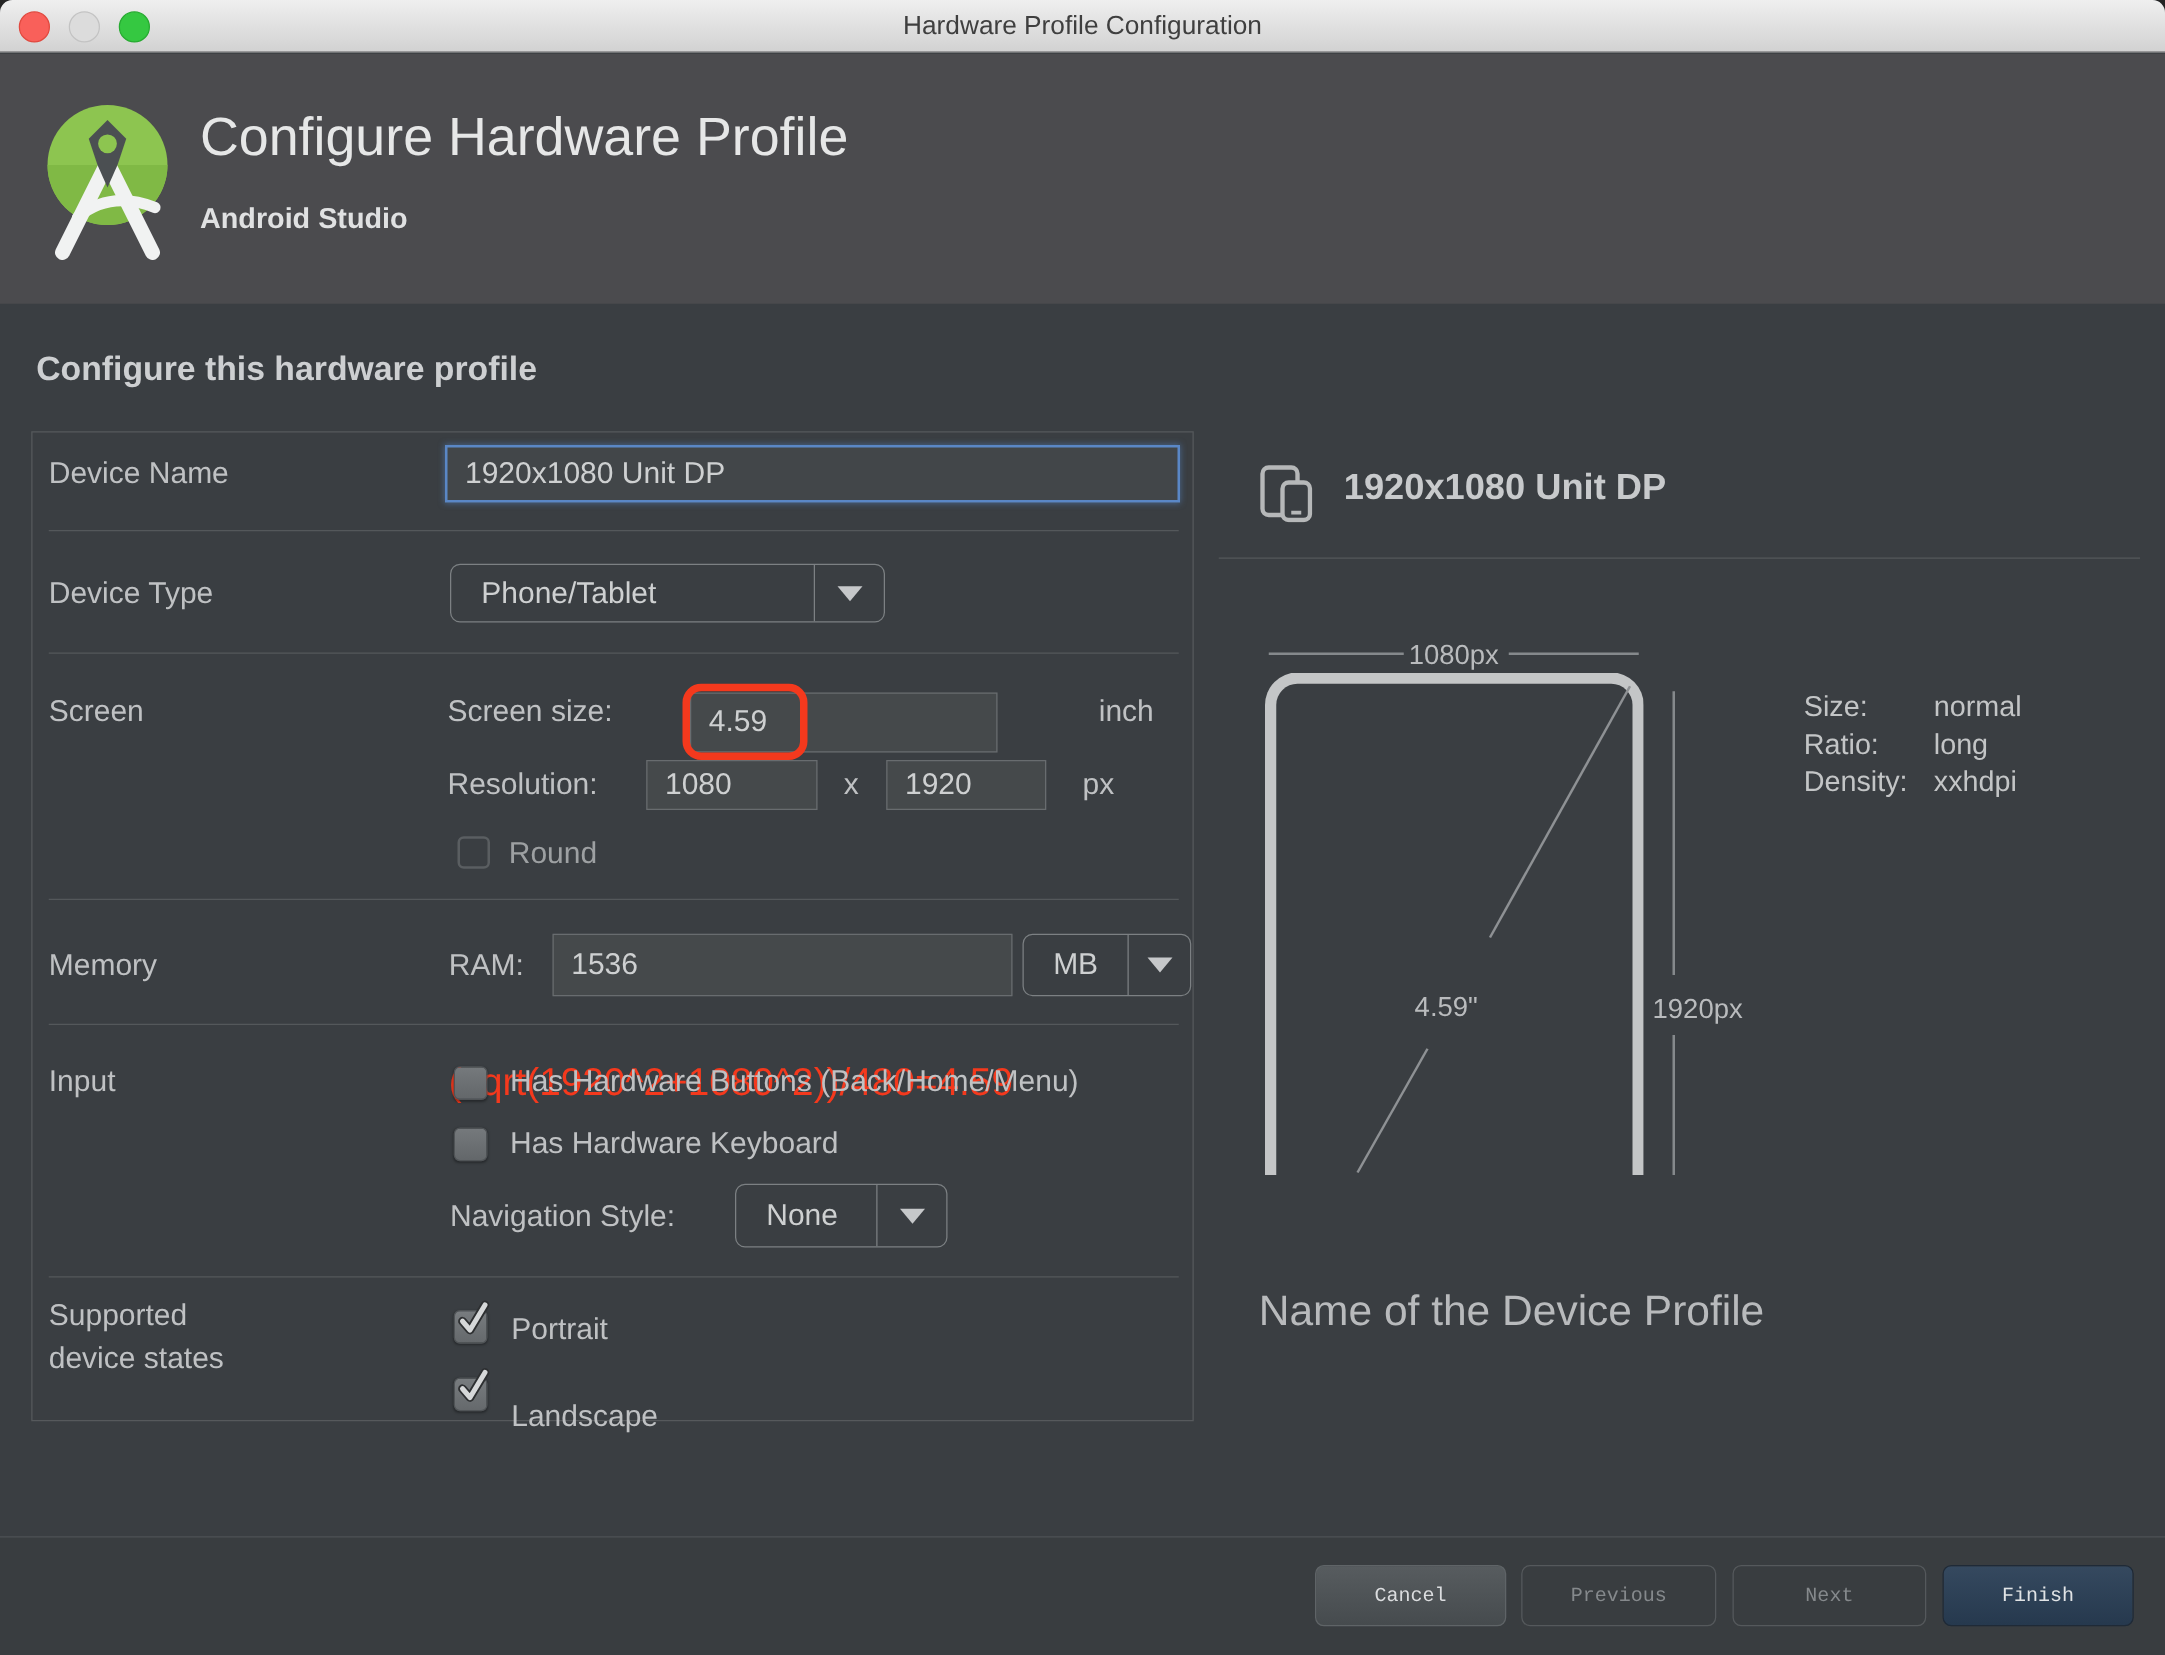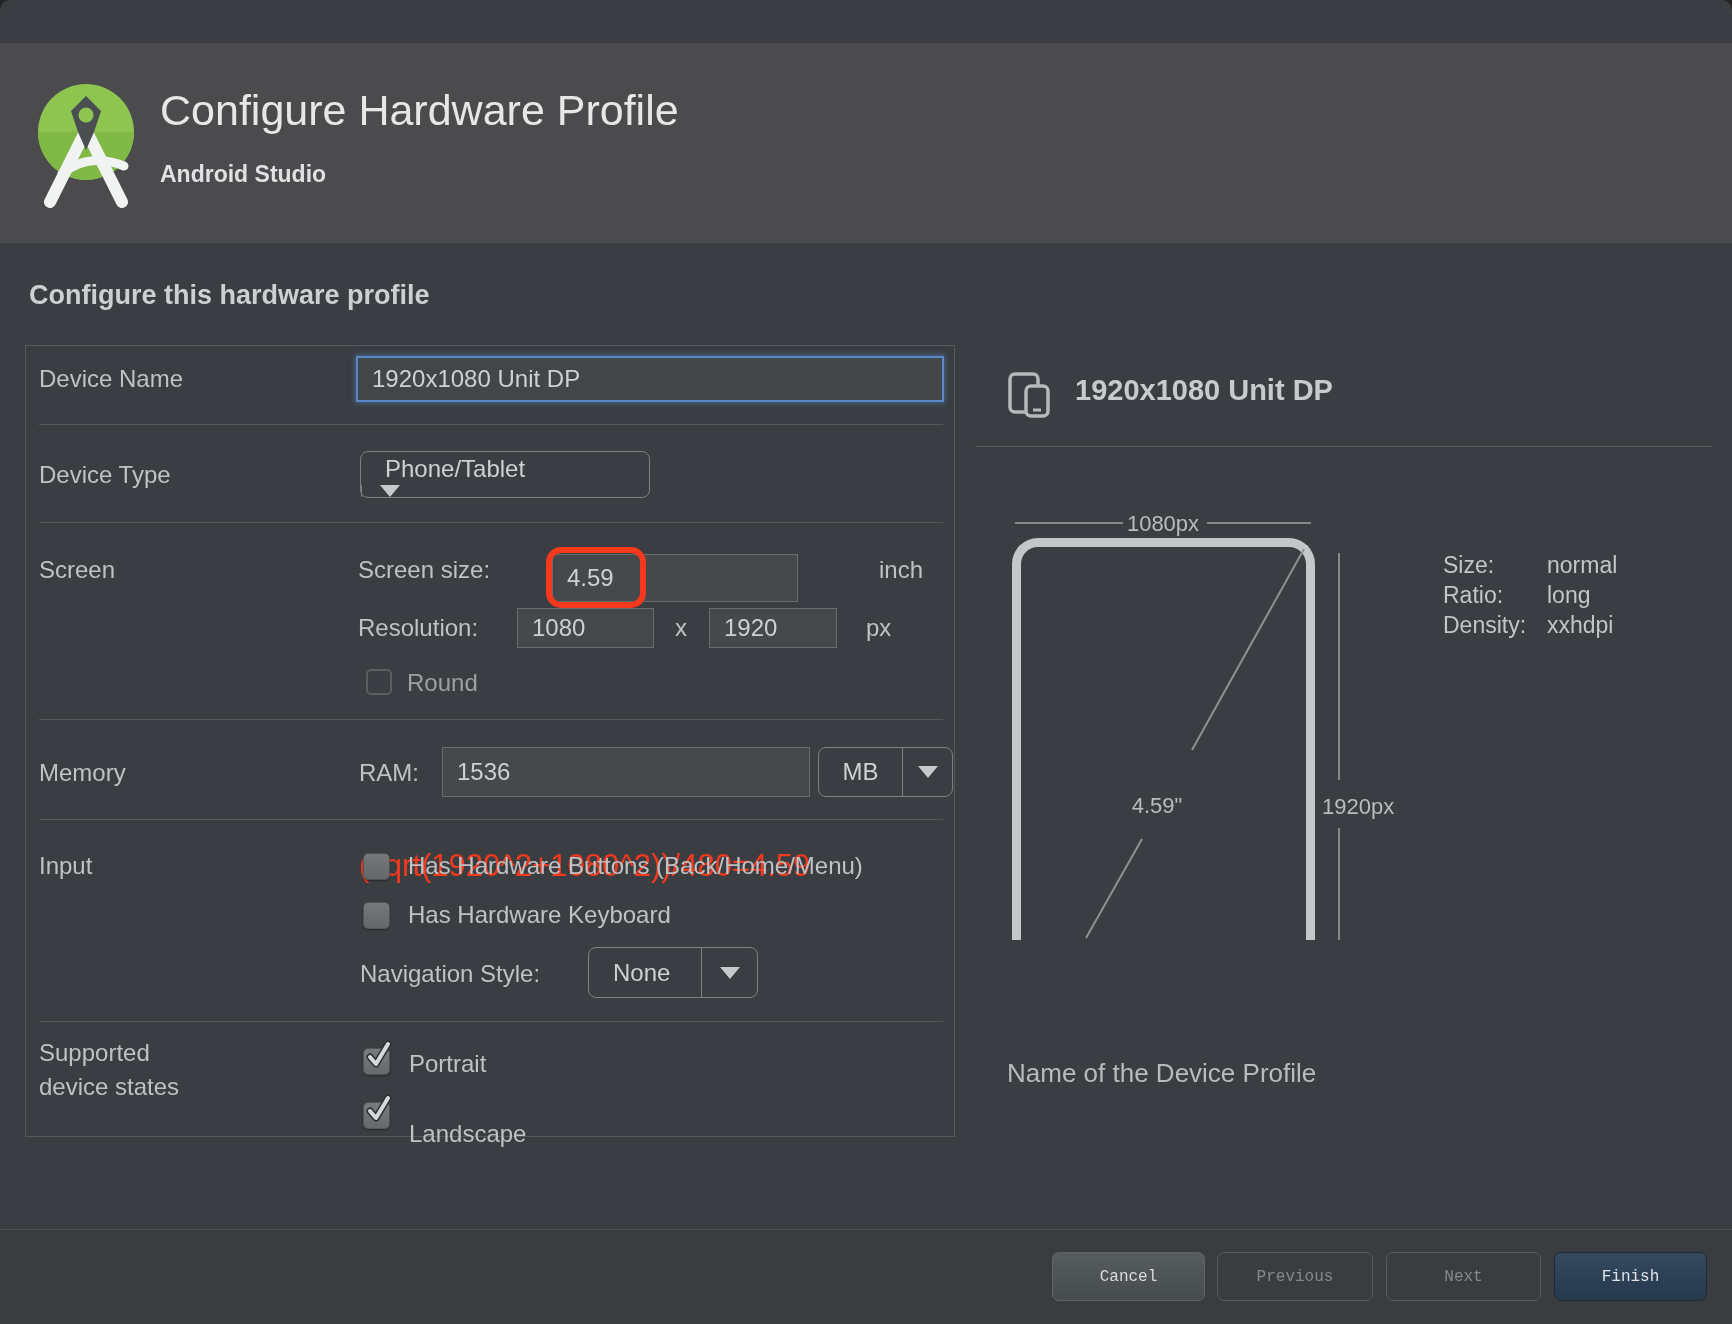--- a/index.html
+++ b/index.html
@@ -47,33 +47,39 @@
   
   .pv-title{position:absolute;left:1075px;top:374px;font-size:29px;font-weight:bold;color:#c8cacc;}
   .pv-divider{position:absolute;left:975px;top:446px;width:737px;height:1px;background:#54585b;}
   .meas{position:absolute;background:#85898c;}
   .dim-label{position:absolute;font-size:22px;color:#b9bbbd;}
   .device-frame{position:absolute;left:1012px;top:538px;width:303px;height:402px;
     border:9px solid #c4c6c7;border-bottom:none;border-radius:26px 26px 0 0;}
   .props{position:absolute;left:1443px;top:550px;font-size:23px;color:#c3c5c6;line-height:30px;}
   .props .row{display:flex;}
   .props .k{width:104px;}
-  .pv-hint{position:absolute;left:1007px;top:1030px;font-size:26px;color:#b8babc;margin-top:28px;}
+  .pv-hint{position:absolute;left:1007px;top:1030px;font-size:34px;color:#b8babc;}
   
   .footer{position:absolute;left:0;top:1229px;width:100%;height:95px;background:#393d40;border-top:1px solid #4e5255;}
   .btn{position:absolute;top:22px;height:49px;border-radius:7px;font-size:16px;font-family:Liberation Mono, monospace;cursor:default;}
   .btn-normal{background:linear-gradient(#575c5f,#464b4e);border:1px solid #5f6467;color:#dbdddf;}
   .btn-disabled{background:transparent;border:1px solid #55595c;color:#85898c;}
   .btn-primary{background:linear-gradient(#35495f,#26394e);border:1px solid #1f2a37;color:#e0e3e5;}
 </style>
 </head>
 <body>
 
 <div class="window">
 
+  <div class="titlebar">
+    <span class="tl close"></span>
+    <span class="tl min"></span>
+    <span class="tl zoom"></span>
+    <div class="title">Hardware Profile Configuration</div>
+  </div>
 
   <div class="header">
     <svg class="logo" width="116" height="138" viewBox="0 0 116 138">
       <circle cx="58" cy="62" r="48" fill="#8dc550"></circle>
       <path d="M10,62 A48 48 0 0 0 106,62 Z" fill="#80b945"></path>
       <path d="M58,60 L22,132" stroke="#f1f2f2" stroke-width="12" stroke-linecap="round" fill="none"></path>
       <path d="M58,60 L94,132" stroke="#f1f2f2" stroke-width="12" stroke-linecap="round" fill="none"></path>
       <path d="M34,104 Q60,82 96,96" stroke="#f1f2f2" stroke-width="9" stroke-linecap="round" fill="none"></path>
       <path d="M58,26 L73,41 L66,62 L50,62 L43,41 Z" fill="#4b4f52"></path>
       <path d="M50,62 L66,62 L58,80 Z" fill="#4b4f52"></path>
@@ -85,21 +91,21 @@
 
   <div class="section-heading">Configure this hardware profile</div>
 
   <div class="form-box">
 
     <div class="lbl" style="left:13px;top:10px;height:46px;line-height:46px;">Device Name</div>
     <input class="txtinput focused" style="left: 330px; top: 10px; width: 588px; height: 46px;" value="1920x1080 Unit DP">
     <div class="divider" style="top:78px;"></div>
 
     <div class="lbl" style="left:13px;top:105px;height:47px;line-height:47px;">Device Type</div>
-    <div class="combo" style="left:334px;top:105px;width:290px;height:47px;flex-direction:column;">
+    <div class="combo" style="left:334px;top:105px;width:348px;height:47px;">
       <div class="val">Phone/Tablet</div>
       <div class="arrow-sect">
           <span class="tri"></span>
         </div>
     </div>
     <div class="divider" style="top:176px;"></div>
 
     <div class="annotation">(sqrt(1920^2+1080^2))/480=4.59</div>
 
     <div class="lbl" style="left:13px;top:201px;height:46px;line-height:46px;">Screen</div>

